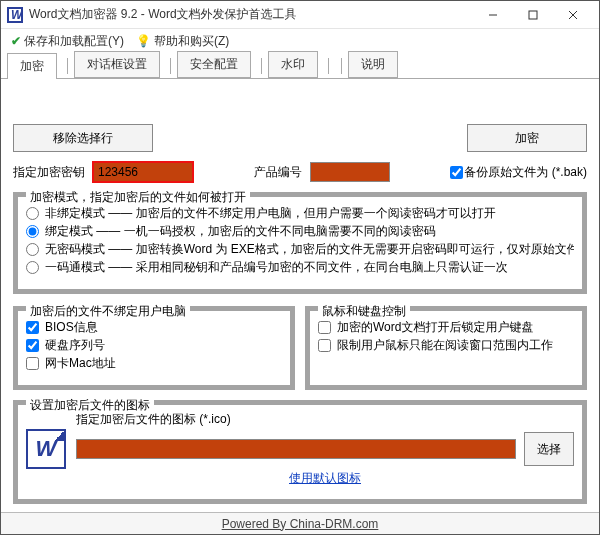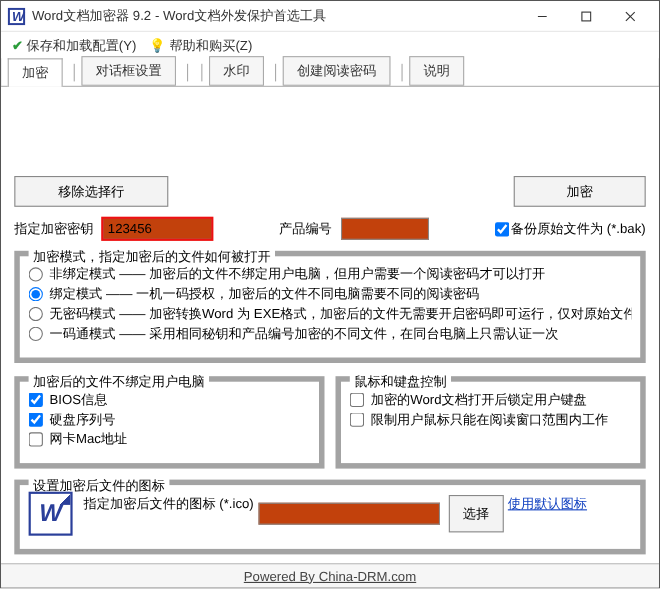--- a/index.html
+++ b/index.html
@@ -33,21 +33,21 @@
 .grp { border: 5px solid #a3a3a3; padding: 6px 8px 12px 8px; margin-top: 2px; position: relative; }
 .grp .legend { position: absolute; top: -8px; left: 8px; background: #fff; padding: 0 4px; }
 .radio-line { display: flex; align-items: center; gap: 4px; margin: 2px 0; line-height: 16px; white-space: nowrap; overflow: hidden; }
 .radio-line input { width: 13px; height: 13px; margin-right: 2px; flex: none; }
 .two-col { display: flex; gap: 10px; margin-top: 10px; }
 .two-col .grp { flex: 1; }
 .icongrp { margin-top: 10px; }
 .iconrow { display: flex; align-items: center; gap: 10px; }
 .word-icon { width: 40px; height: 40px; border: 2px solid #2a3f9a; display: flex; align-items: center; justify-content: center; color: #2a3f9a; font-style: italic; font-weight: bold; font-size: 22px; position: relative; background: #fff; }
 .word-icon:before { content:""; position:absolute; right:0; top:0; width:10px; height:10px; background: linear-gradient(135deg,#fff 50%,#2a3f9a 50%); }
-.pathwrap { flex: 1; display: flex; flex-direction: row; gap: 4px; }
+.pathwrap { flex: 1; display: flex; flex-direction: column; gap: 4px; }
 .pathline { display: flex; align-items: center; gap: 8px; }
 .pathline .pinput { flex: 1; height: 20px; }
 .linkish { color: #1040c0; text-decoration: underline; text-align: center; }
 .statusbar { height: 22px; border-top: 1px solid #bbb; display: flex; align-items: center; justify-content: center; background: #f6f6f6; color: #444; text-decoration: underline; }
 </style>
 </head>
 <body>
 
 <div class="window">
 
@@ -86,24 +86,24 @@
       <span class="orange">💡</span>
       <span>帮助和购买(Z)</span>
     </span>
   </div>
 
   <div class="tabbar">
     <div class="tab"><span>加密</span></div>
     <span class="tab-sep"></span>
     <div class="tab inactive"><span>对话框设置</span></div>
     <span class="tab-sep"></span>
+    <div class="tab inactive"><span>安全配置</span></div>
     <span class="tab-sep"></span>
     <div class="tab inactive"><span>水印</span></div>
     <span class="tab-sep"></span>
-    <div class="tab inactive"><span>创建阅读密码</span></div>
     <span class="tab-sep"></span>
     <div class="tab inactive"><span>说明</span></div>
   </div>
 
   <div class="content">
     <div class="spacer"></div>
 
     <div class="btnrow">
       <div class="wbtn">
           <span>移除选择行</span>

